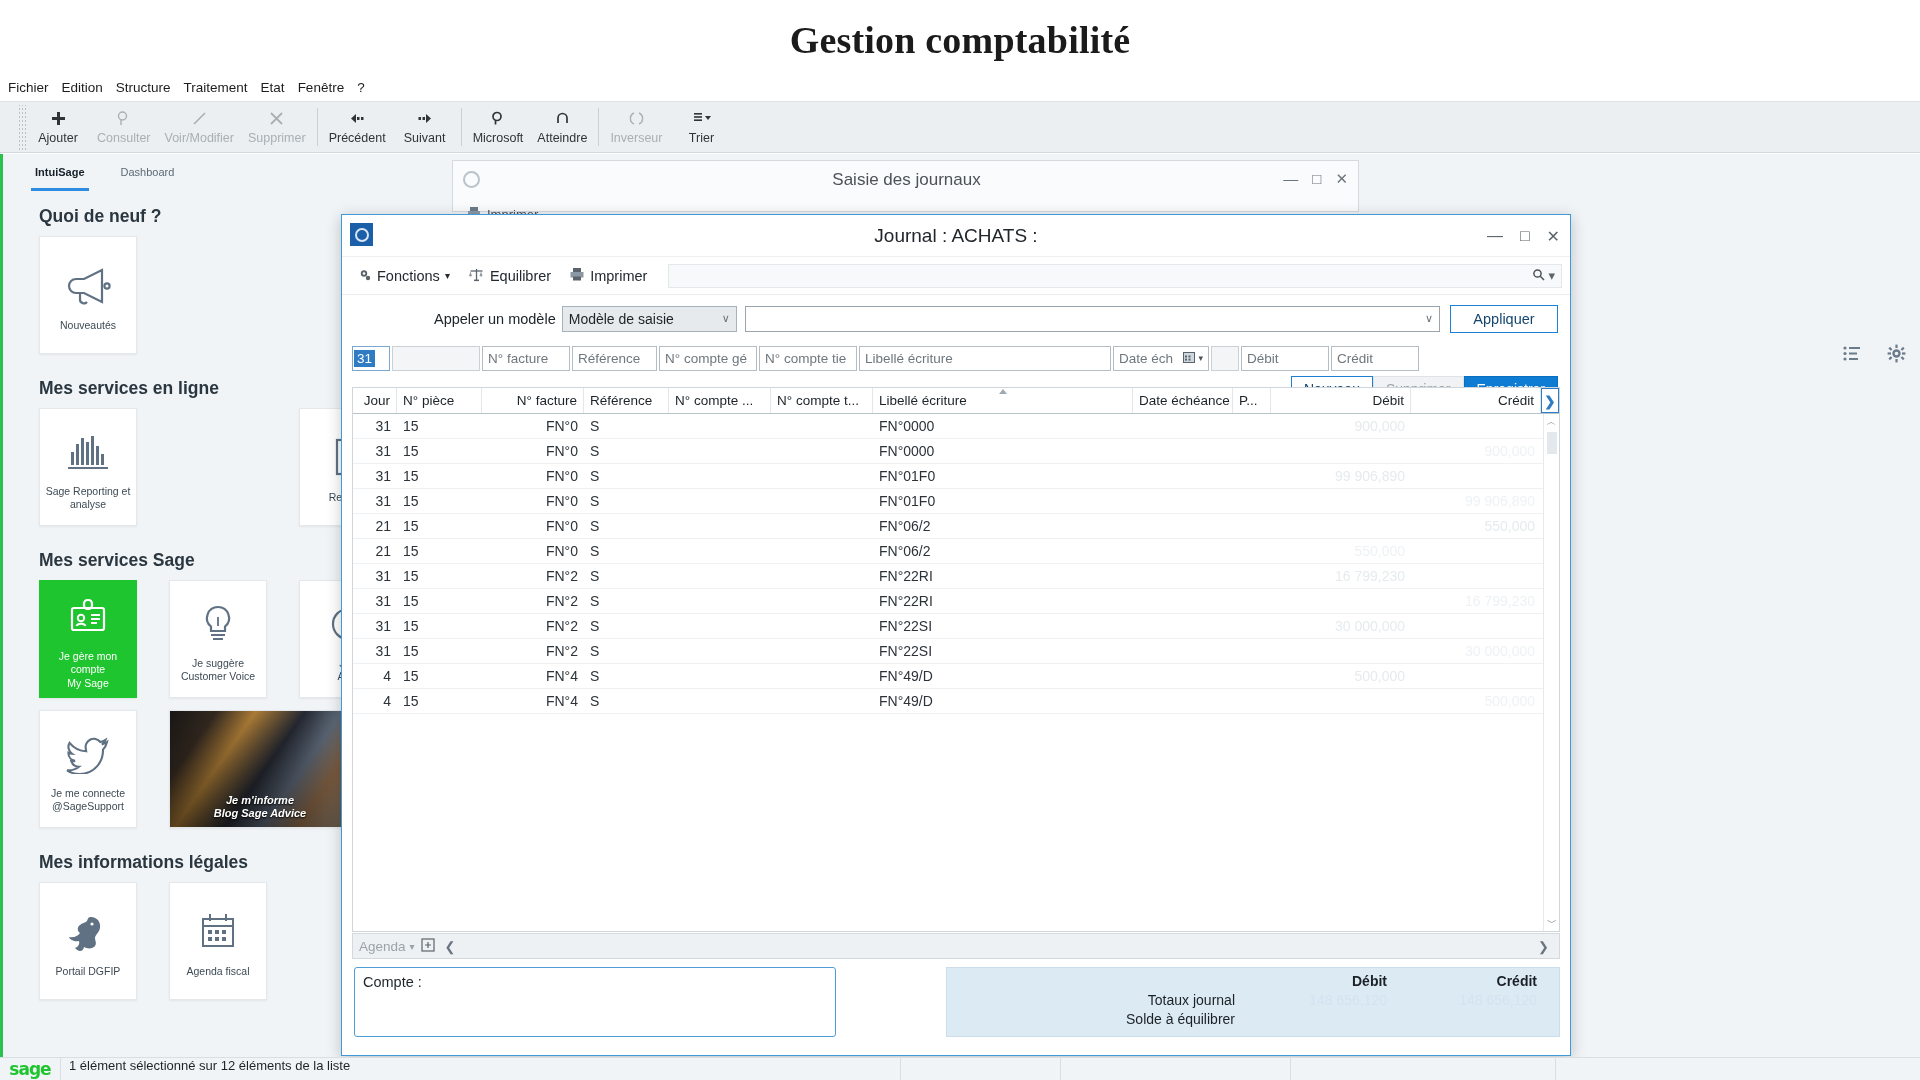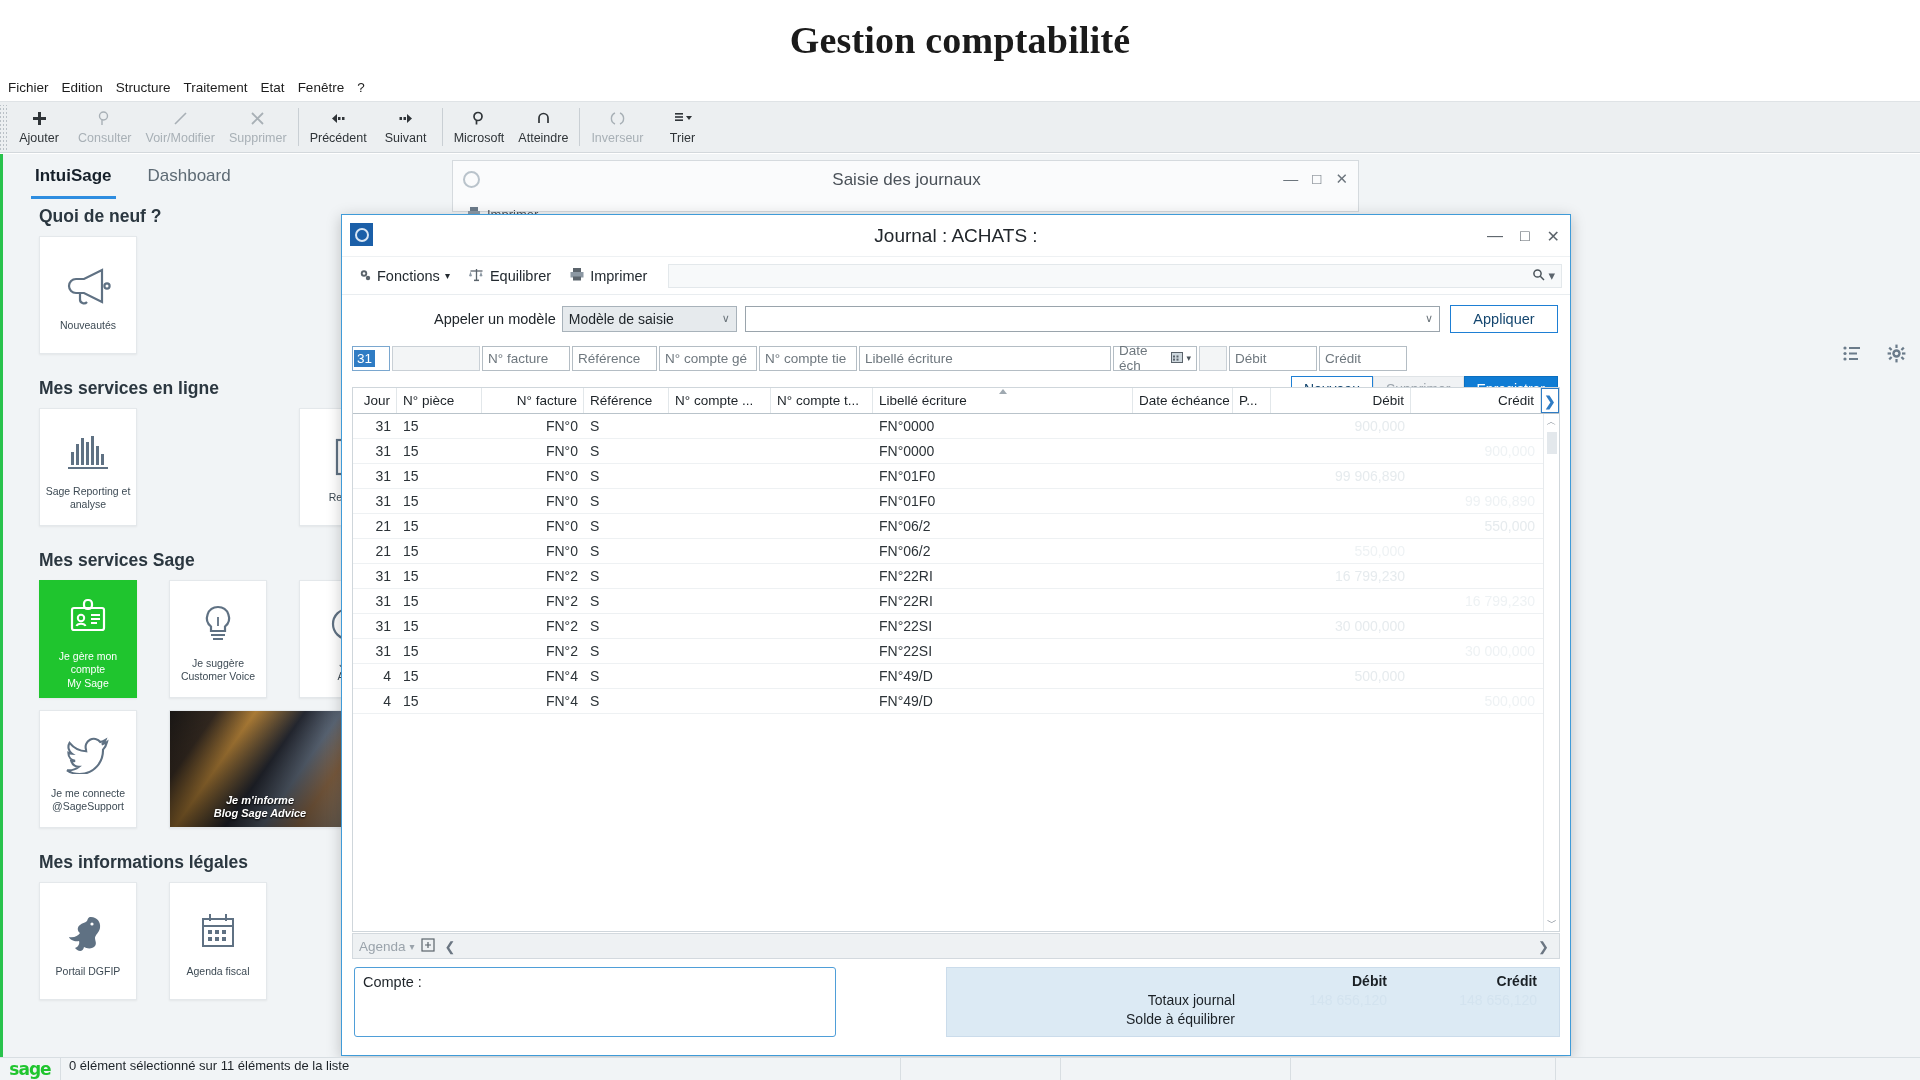--- a/index.html
+++ b/index.html
@@ -27,21 +27,21 @@
     background: #ffffff; display: flex; align-items: center;
     padding-left: 8px; gap: 13px;
     font-size: 13.5px; color: #1d1d1d;
   }
   .menubar .mi { cursor: default; white-space: nowrap; }
 
   
   .toolbar {
     position: absolute; top: 101px; left: 0; width: 1920px; height: 52px;
     background: #eceff1; border-top: 1px solid #dfe3e6; border-bottom: 1px solid #d3d8dc;
-    display: flex; align-items: flex-start;
+    display: flex; align-items: flex-start; padding-left: 19px;
   }
   .tb-grip { width: 7px; height: 46px; margin-top:3px;
     background-image: radial-gradient(#b9c0c6 1px, transparent 1px);
     background-size: 3px 4px; background-position: 2px 2px; }
   .tb-group { display: flex; height: 52px; }
   .tb-sep { width: 1px; height: 38px; margin: 6px 4px 0 4px; background: #c9cfd4; }
   .tb-btn {
     min-width: 64px; height: 50px; padding: 0 7px;
     display: flex; flex-direction: column; align-items: center; justify-content: flex-start;
     gap: 2px; padding-top: 5px;
@@ -54,21 +54,21 @@
   .tb-ic svg { display:block; }
 
   
   .intui {
     position: absolute; top: 154px; left: 0; width: 1920px; height: 905px;
     background: #f1f4f6;
     border-left: 3px solid #29c24c;
   }
   .intui-tabs {
     position: absolute; top: 6px; left: 28px; display: flex; gap: 28px;
-    font-size: 17px;
+    font-size: 11px;
   }
   .intui-tab { padding: 6px 4px 10px 4px; color: #5d6a74; cursor: pointer; }
   .intui-tab.active { color: #16202a; font-weight: 700; border-bottom: 3px solid #2e8de0; }
 
   .intui-right-icons { position: absolute; top: 190px; right: 14px; display:flex; gap: 26px; }
   .intui-right-icons svg { display:block; }
 
   .sec-title {
     position: absolute; font-size: 17.5px; font-weight: 700; color: #2b3740;
   }
@@ -636,21 +636,21 @@
     <div class="entryrow">
       <div class="ef sel-cell">
         <i>31</i>
       </div>
       <div class="ef blankcell"></div>
       <div class="ef" style="width:88px;">N° facture</div>
       <div class="ef" style="width:85px;">Référence</div>
       <div class="ef" style="width:98px;">N° compte gé</div>
       <div class="ef" style="width:98px;">N° compte tie</div>
       <div class="ef" style="width:252px;">Libellé écriture</div>
-      <div class="ef" style="width:84px;">
+      <div class="ef" style="width:96px;">
         <span>Date éch</span>
         <span class="calicon">
           <svg width="13" height="12" viewBox="0 0 13 12">
               <rect x="0.5" y="0.5" width="11" height="10" fill="#cfd8de" stroke="#5a636b"></rect>
               <g fill="#5a636b">
                 <rect x="2" y="3.5" width="2" height="2"></rect>
                 <rect x="5.5" y="3.5" width="2" height="2"></rect>
                 <rect x="2" y="6.6" width="2" height="2"></rect>
                 <rect x="5.5" y="6.6" width="2" height="2"></rect>
               </g>
@@ -886,20 +886,20 @@
       <div class="tr">
         <span class="c1">Solde à équilibrer</span>
         <span class="c2 faded"></span>
         <span class="c3 faded"></span>
       </div>
     </div>
   </div>
 
   <div class="status">
     <div class="logo">sage</div>
-    <div class="txt cell">0 élément sélectionné sur 11 éléments de la liste</div>
+    <div class="txt cell">1 élément sélectionné sur 12 éléments de la liste</div>
     <div class="cell c-a"></div>
     <div class="cell c-b"></div>
     <div class="cell c-d"></div>
     <div class="cell c-e"></div>
   </div>
 
 </div>
 
 </body></html>

